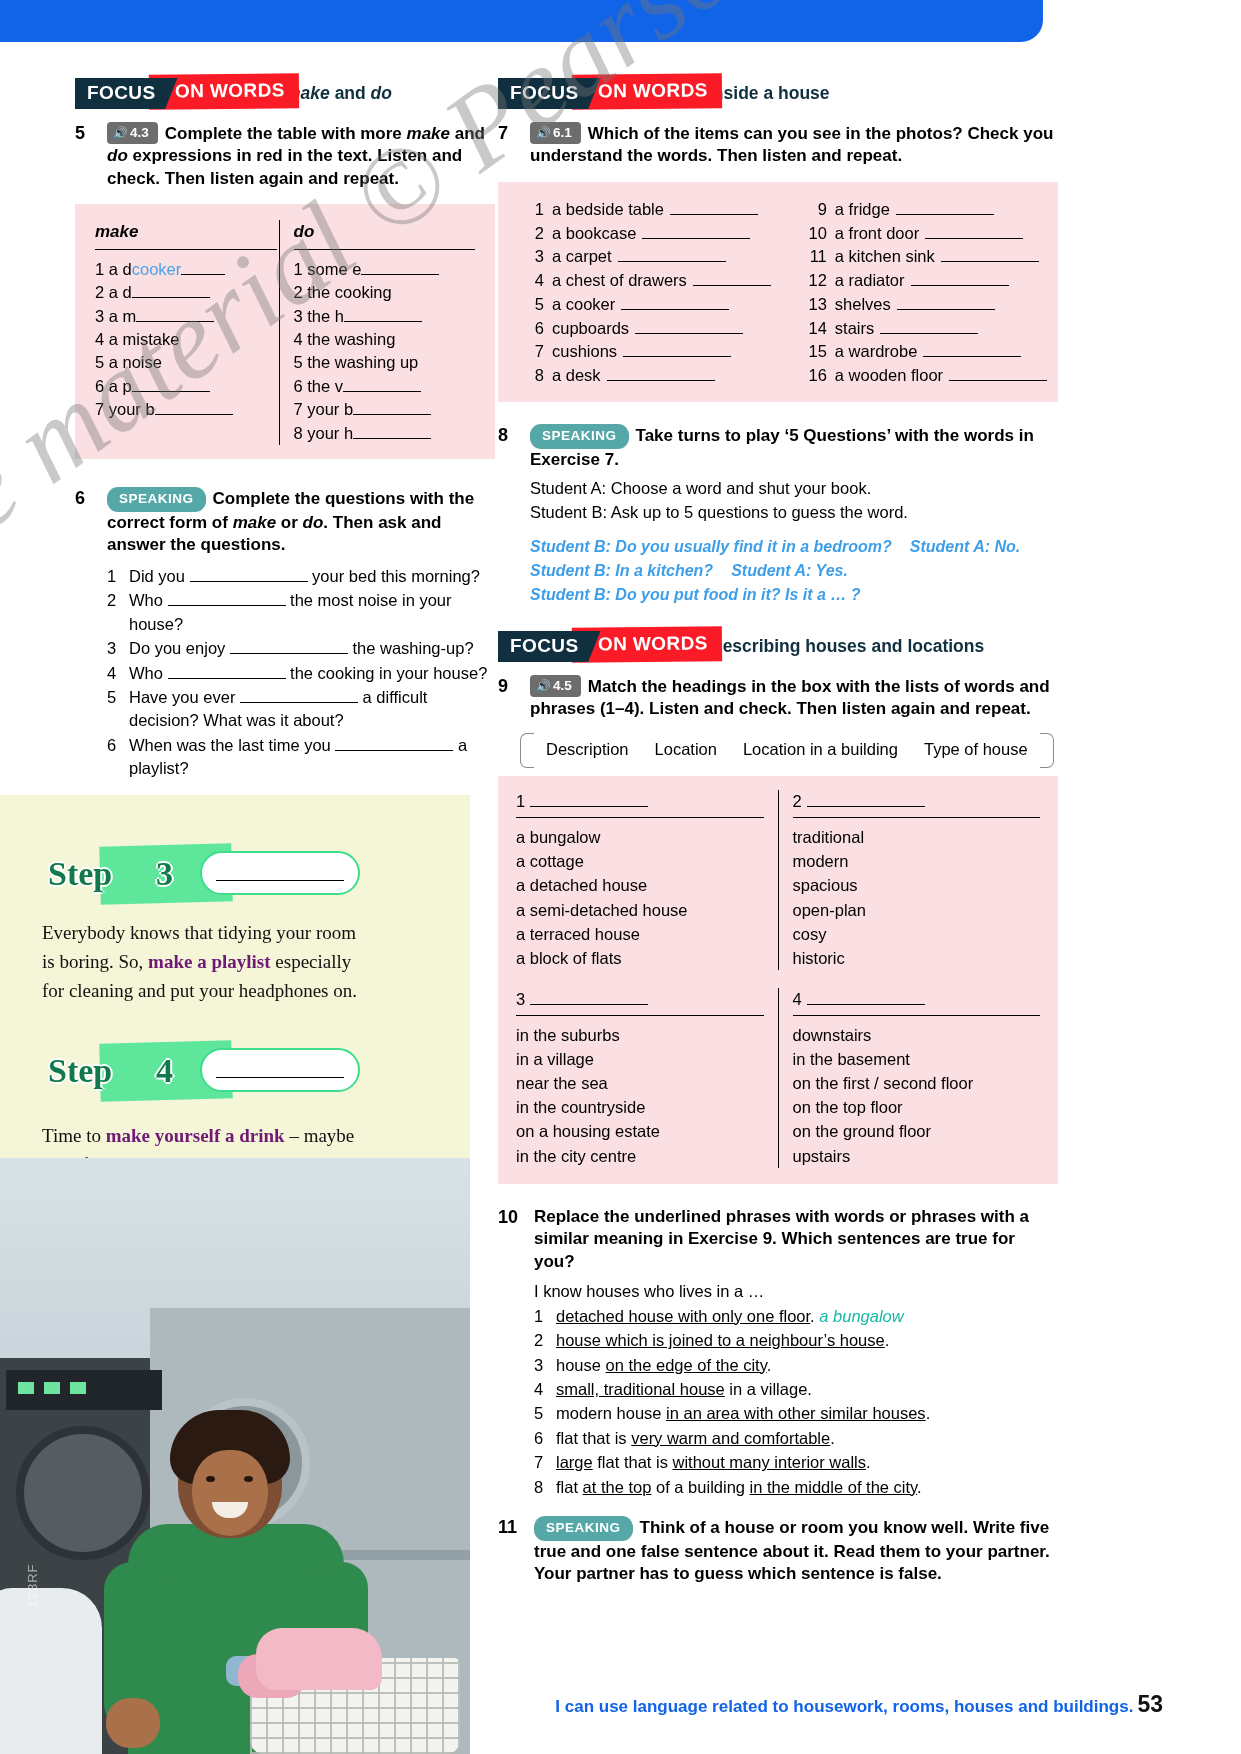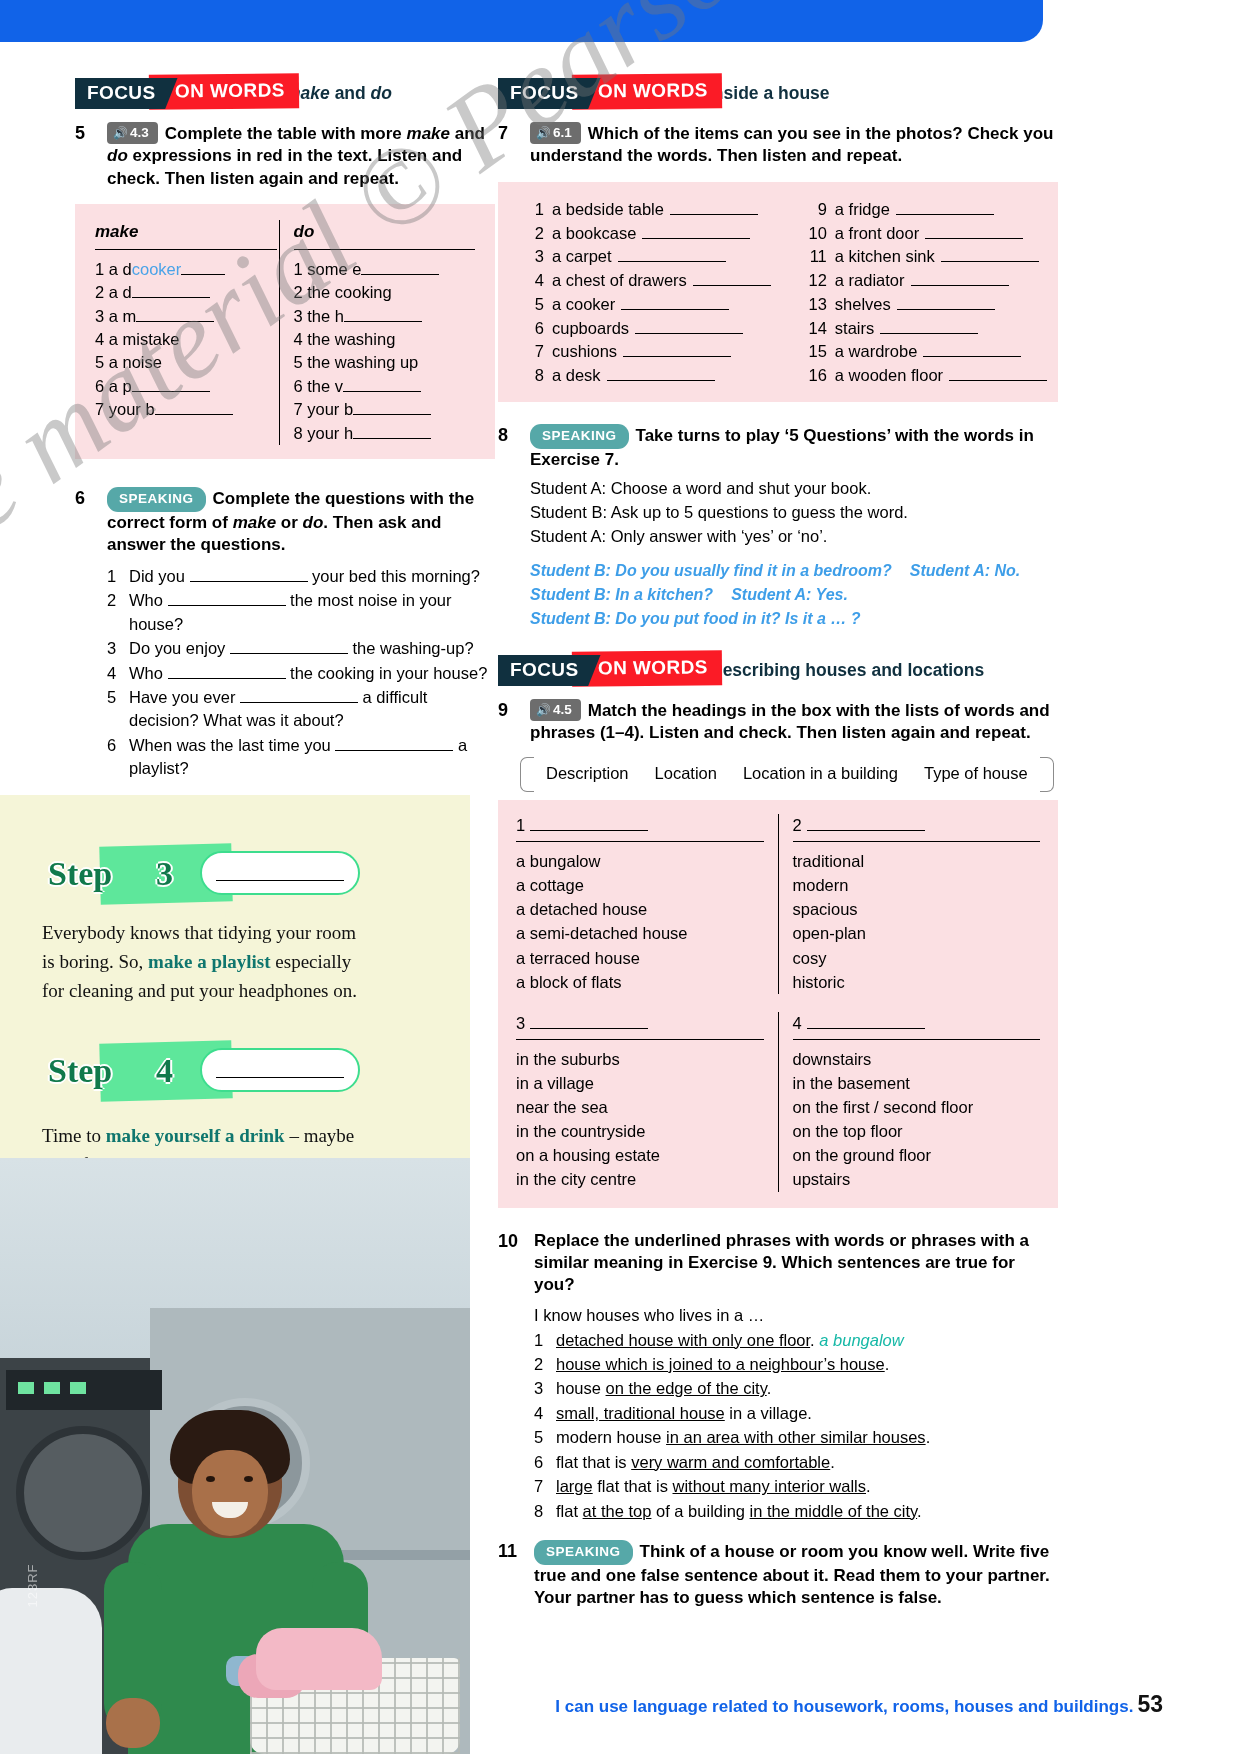--- a/index.html
+++ b/index.html
@@ -199,21 +199,21 @@
   }
   .step-field:after {
     content: ""; position: absolute; left: 14px; right: 14px; bottom: 12px;
     border-bottom: 1.6px solid #000;
   }
   .green-text {
     margin: 12px 0 0 42px; width: 330px;
     font-family: "Liberation Serif", serif;
     font-size: 19px; line-height: 1.52; color: #111;
   }
-  .green-text .red { color: #0f766e; font-weight: bold; }
+  .green-text .red { color: #701a75; font-weight: bold; }
 
   
   .photo {
     position: absolute; left: 0; top: 1158px;
     width: 470px; height: 596px;
     overflow: hidden;
     background: linear-gradient(180deg,#d8e2e6 0%, #c5d2d8 42%, #9fb0b8 100%);
   }
   .ph-machine-l { position:absolute; left:-10px; top:200px; width:180px; height:400px; background:#3c4347; border-radius:4px; }
   .ph-machine-r { position:absolute; left:150px; top:150px; width:330px; height:450px; background:#aeb9bd; }
@@ -452,21 +452,20 @@
     </div>
 
     <div class="ex" style="margin-top:22px;">
       <div class="ex-head">
         <div class="ex-num">8</div>
         <div class="ex-body">
           <span class="speak-chip">SPEAKING</span><span>Take turns to play ‘5 Questions’ with the words in Exercise 7.</span>
           <div class="dlg" id="ex8-script">
               <div>Student A: Choose a word and shut your book.</div>
               <div>Student B: Ask up to 5 questions to guess the word.</div>
-              <div>Student A: Only answer with ‘yes’ or ‘no’.</div>
             </div>
           <div class="dlg-blue" id="ex8-sample">
               <div><span>Student B: Do you usually find it in a bedroom?</span><span class="gap"></span><span>Student A: No.</span></div>
               <div><span>Student B: In a kitchen?</span><span class="gap"></span><span>Student A: Yes.</span></div>
               <div><span>Student B: Do you put food in it? Is it a … ?</span></div>
             </div>
         </div>
       </div>
     </div>
 

